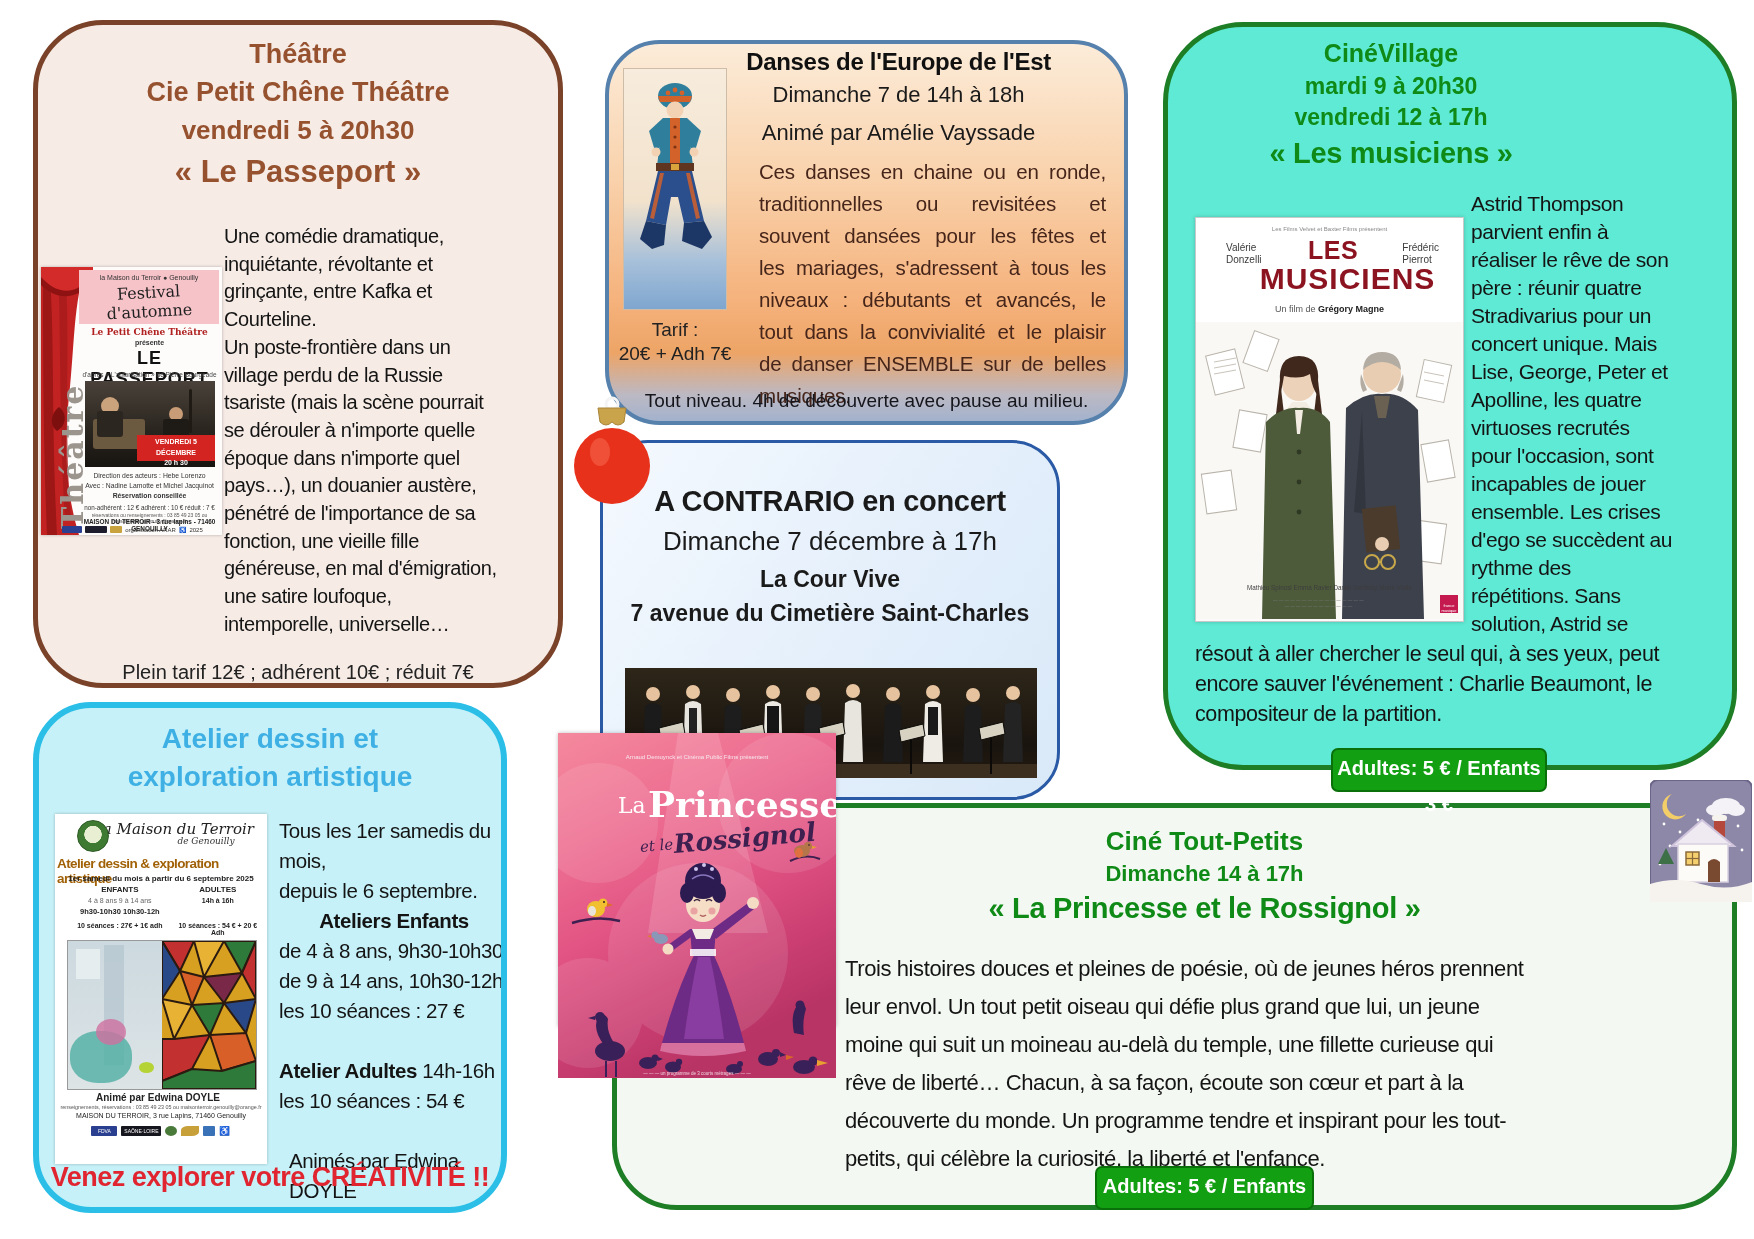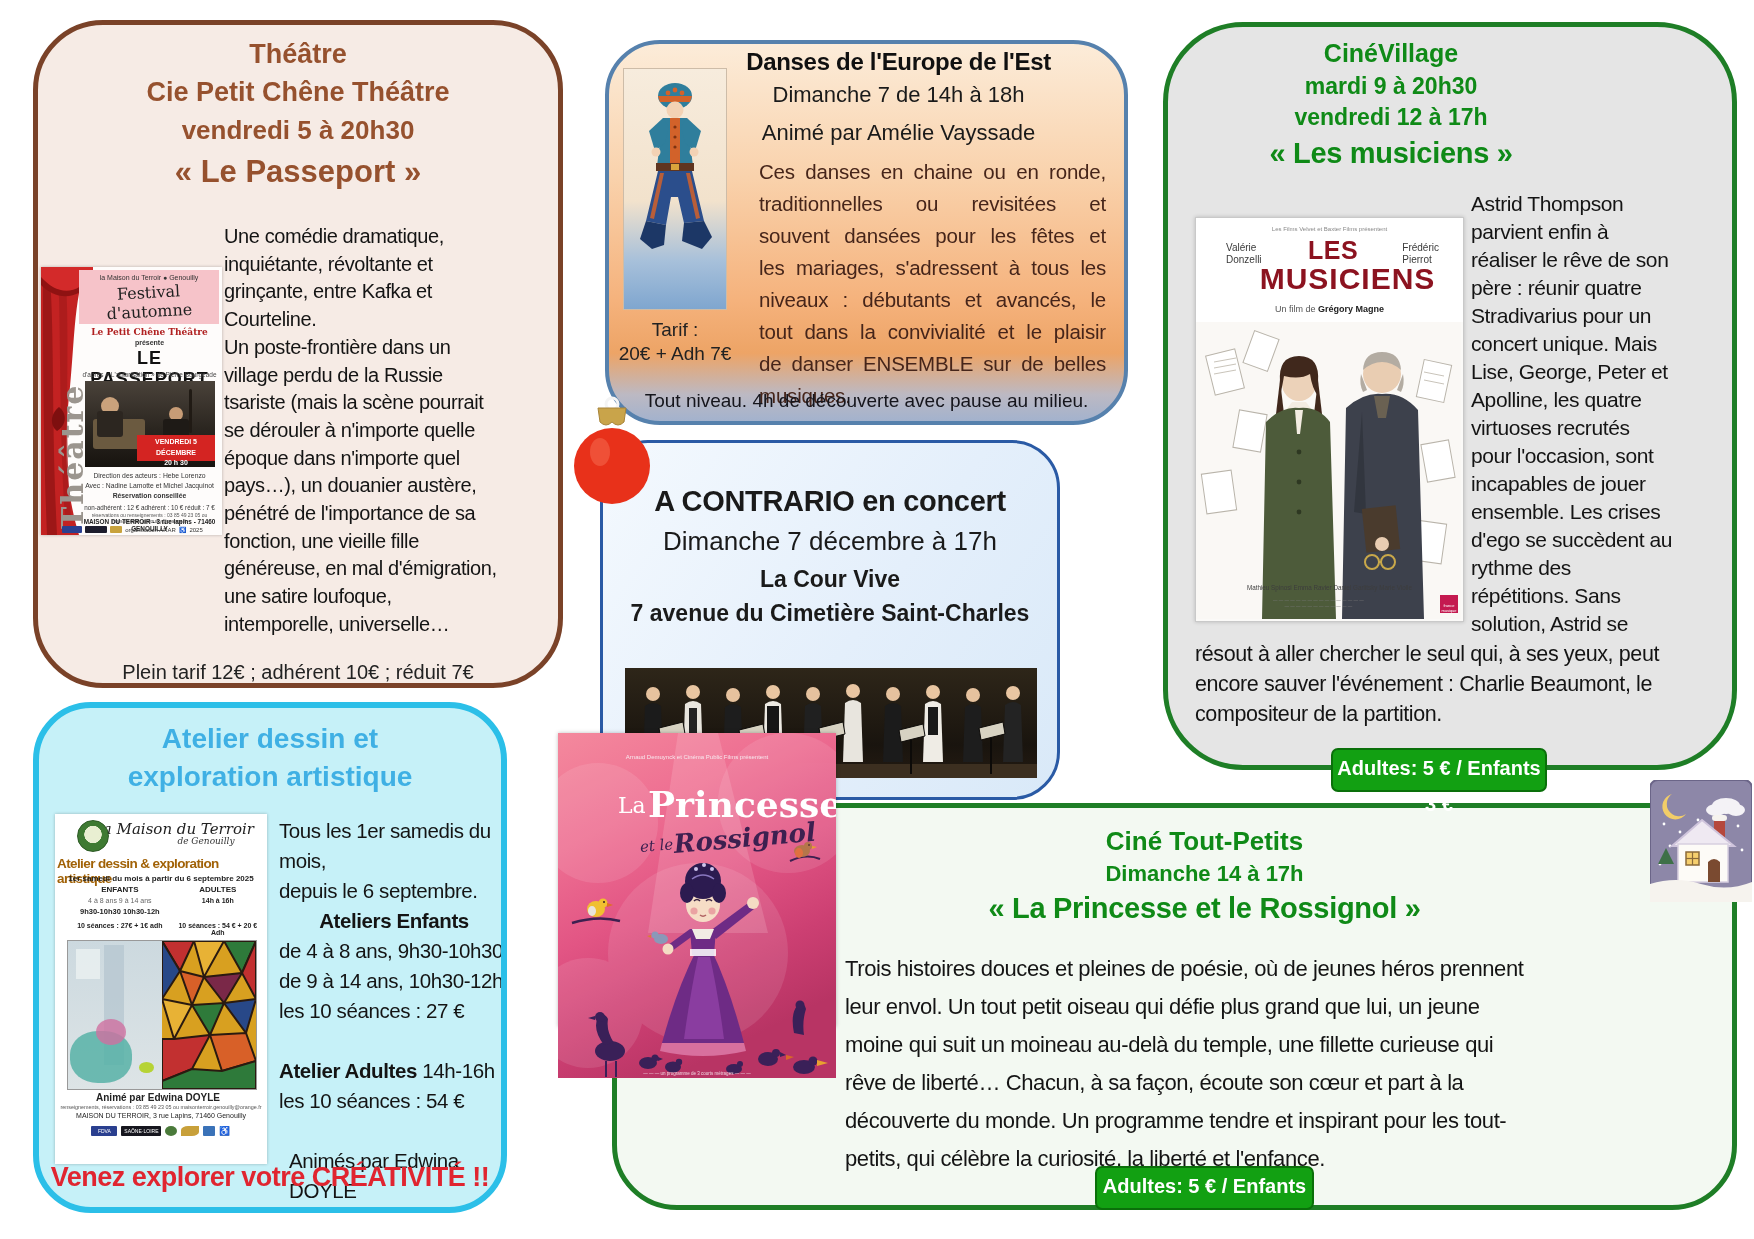--- a/index.html
+++ b/index.html
@@ -72,21 +72,21 @@
   .c-city{margin-top:13px;text-align:center;font-size:27px;font-weight:bold;}
   .c-venue{margin-top:9px;text-align:center;font-size:23px;font-weight:bold;}
   .c-addr{margin-top:7px;text-align:center;font-size:23px;font-weight:bold;}
   .c-photo{position:absolute;left:22px;top:225px;width:412px;height:110px;}
 
   
   .ornament{left:572px;top:396px;width:80px;height:116px;z-index:6;}
 
   
   .p-cine{left:1163px;top:22px;width:574px;height:748px;border:5px solid #1e7e26;border-radius:80px;
-          background:#e5e5e5;}
+          background:#5eead4;}
   .cv-titles{position:absolute;left:0;right:118px;top:12px;text-align:center;color:#0f8a17;}
   .cv1{font-size:25px;font-weight:bold;}
   .cv2{font-size:23px;margin-top:5px;font-weight:600;}
   .cv3{font-size:23px;margin-top:4px;font-weight:600;}
   .cv4{font-size:29px;font-weight:bold;margin-top:6px;letter-spacing:-0.3px;}
   .cv-col{position:absolute;left:303px;top:163px;width:264px;font-size:21px;line-height:28px;
           letter-spacing:-0.4px;color:#141414;}
   .cv-body2{position:absolute;left:27px;top:612px;width:532px;font-size:21.5px;line-height:30px;
             letter-spacing:-0.4px;color:#141414;}
   .badge{position:absolute;background:#12a012;border:2px solid #0a700a;border-radius:7px;color:#fff;

